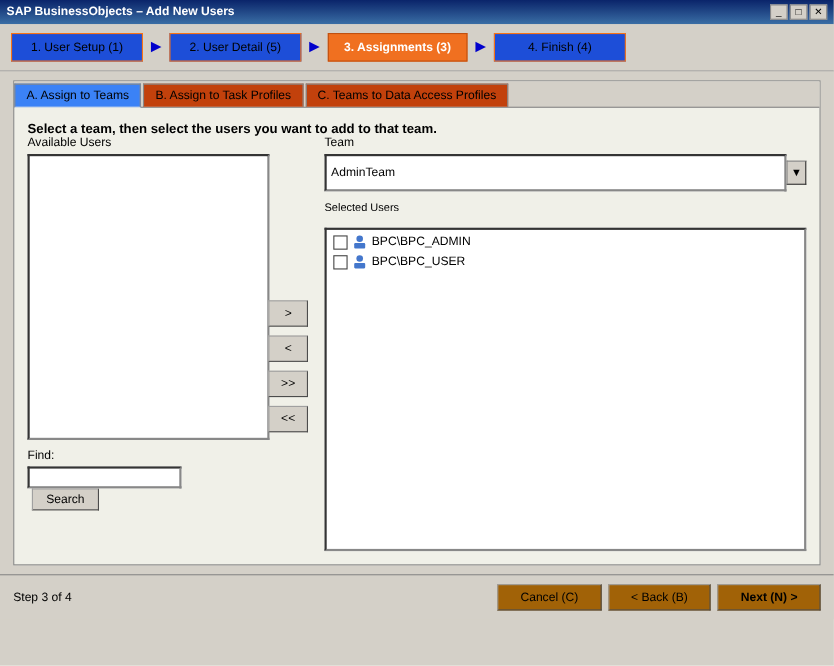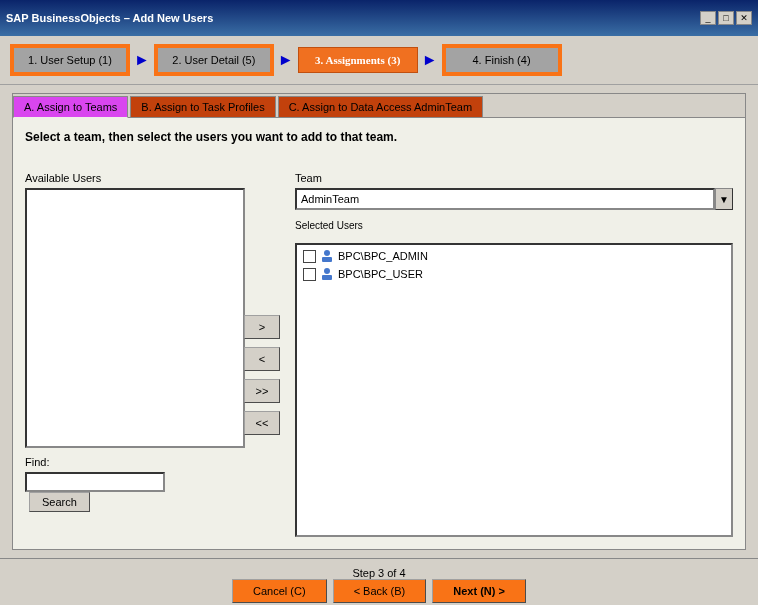--- a/index.html
+++ b/index.html
@@ -13,21 +13,21 @@
     }
 
     
     .title-bar {
       background: linear-gradient(to bottom, #0a246a, #3a6ea5);
       color: white;
       padding: 3px 6px;
       display: flex;
       align-items: center;
       justify-content: space-between;
-      height: 36px;
+      height: 22px;
     }
     .title-bar-text {
       font-size: 11px;
       font-weight: bold;
     }
     .title-bar-buttons {
       display: flex;
       gap: 2px;
     }
     .title-btn {
@@ -46,33 +46,32 @@
     
     .steps-header {
       background: #d4d0c8;
       padding: 8px 10px;
       display: flex;
       align-items: center;
       gap: 4px;
       border-bottom: 1px solid #a0a0a0;
     }
     .step-box {
-      border: 4px solid #f97316;
-      background: #a3a3a3;
+      border: 1px solid #f97316;
+      background: #1d4ed8;
       padding: 6px 14px;
       font-size: 11px;
       text-align: center;
       min-width: 120px;
     }
     .step-box.active {
       background: #f07020;
       color: white;
       font-weight: bold;
       border: 1px solid #c05010;
-      font-family: Liberation Serif, serif;
     }
     .step-arrow {
       color: #0000cc;
       font-size: 16px;
       font-weight: bold;
     }
 
     
     .main-content {
       background: #d4d0c8;
@@ -95,35 +94,35 @@
       padding: 4px 10px;
       font-size: 11px;
       cursor: pointer;
       border: 1px solid #888;
       border-bottom: none;
       background: #c2410c;
       margin-right: 2px;
       margin-top: 2px;
     }
     .tab.active {
-      background: #d946ef;
+      background: #3b82f6;
       border-bottom: 1px solid #f0f0e8;
       margin-bottom: -1px;
       z-index: 1;
       position: relative;
     }
 
     .tab-content {
       padding: 12px;
     }
 
     .instruction-text {
       font-size: 12px;
       font-weight: bold;
-      margin-bottom: 28px;
+      margin-bottom: 0;
     }
 
     .two-column {
       display: flex;
       gap: 8px;
     }
 
     
     .left-col {
       flex: 0 0 auto;
@@ -199,21 +198,21 @@
       display: flex;
       align-items: center;
       margin-bottom: 10px;
     }
     .team-dropdown {
       border: 2px inset #888;
       background: white;
       padding: 2px 4px;
       font-size: 11px;
       flex: 1;
-      height: 22px;
+      height: 34px;
     }
     .dropdown-btn {
       border: 1px outset #888;
       background: #d4d0c8;
       width: 18px;
       height: 22px;
       display: flex;
       align-items: center;
       justify-content: center;
       font-size: 10px;
@@ -256,32 +255,31 @@
     }
 
     
     .footer {
       background: #d4d0c8;
       border-top: 1px solid #888;
       padding: 8px 12px;
       display: flex;
       align-items: center;
       justify-content: space-between;
-      flex-direction: column;
     }
     .step-info {
       font-size: 11px;
     }
     .footer-buttons {
       display: flex;
       gap: 6px;
     }
     .footer-btn {
       border: 1px outset #a0a0a0;
-      background: #f97316;
+      background: #a16207;
       padding: 5px 20px;
       font-size: 11px;
       cursor: pointer;
       min-width: 90px;
     }
     .footer-btn.next-btn {
       font-weight: bold;
     }
   </style>
 </head>
@@ -305,21 +303,21 @@
   <div class="step-arrow">►</div>
   <div class="step-box">4. Finish (4)</div>
 </div>
 
 <div class="main-content">
   <div class="tab-container">
 
     <div class="tab-header">
       <div class="tab active">A. Assign to Teams</div>
       <div class="tab">B. Assign to Task Profiles</div>
-      <div class="tab">C. Assign to Data Access AdminTeam</div>
+      <div class="tab">C. Teams to Data Access Profiles</div>
     </div>
 
     <div class="tab-content">
       <div class="instruction-text">Select a team, then select the users you want to add to that team.</div>
 
       <div class="two-column">
 
         <div class="left-col">
           <div class="col-label">Available Users</div>
           <div class="list-box"></div>

